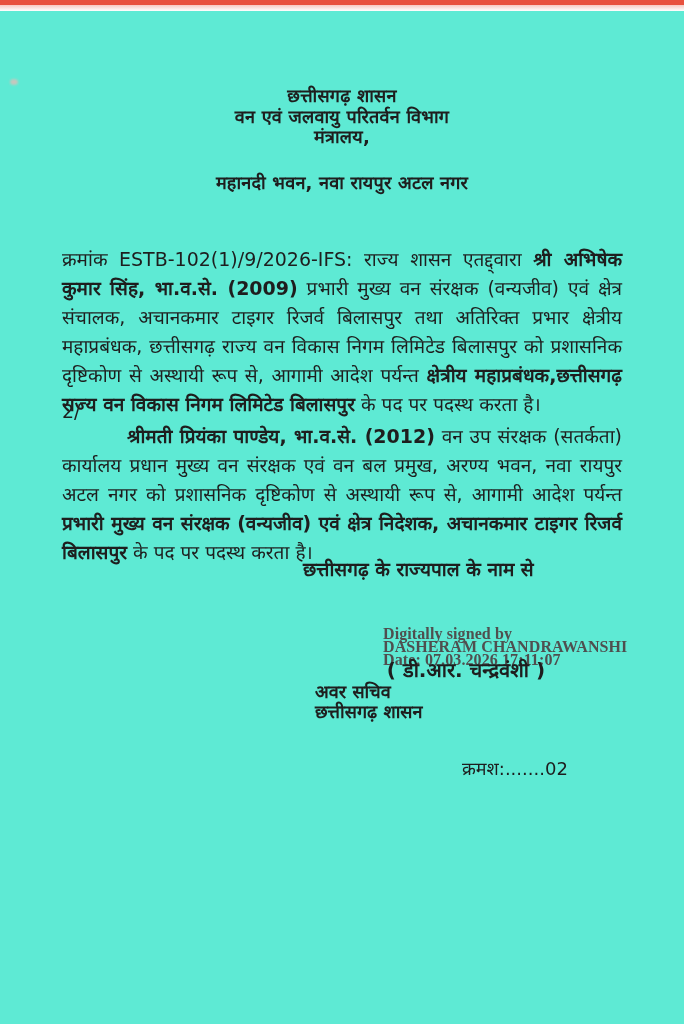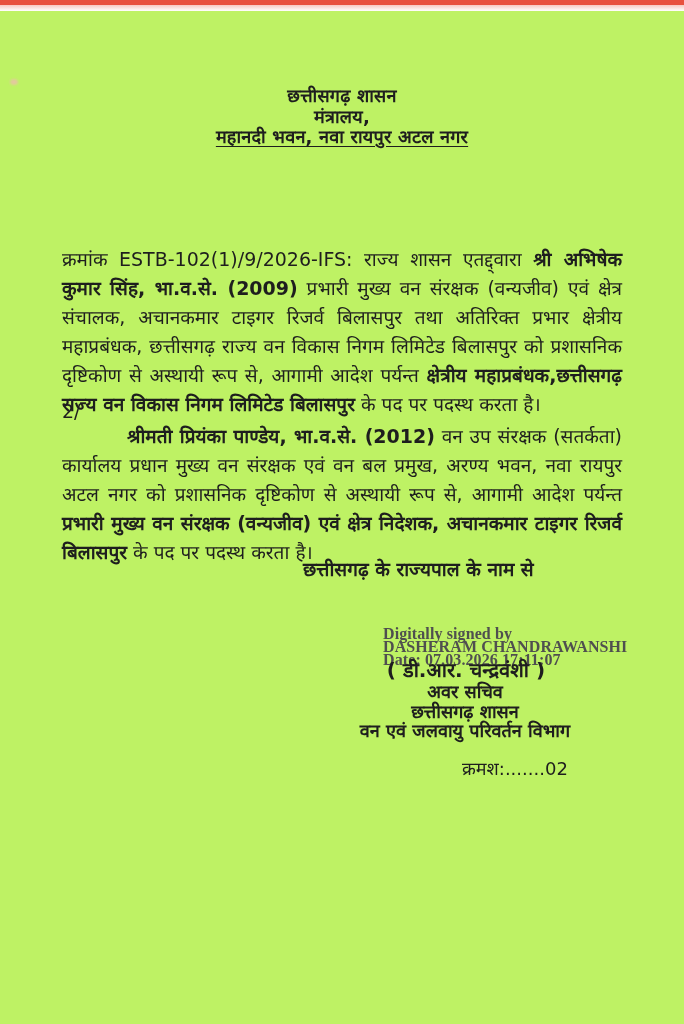--- a/index.html
+++ b/index.html
@@ -4,38 +4,38 @@
 <style>
   html, body { margin: 0; padding: 0; }
   body {
     width: 684px; height: 1024px;
     background: #ffffff;
     font-family: "DejaVu Sans", "Liberation Sans", sans-serif;
     color: #1e1e1e;
     position: relative;
     overflow: hidden;
   }
-  .page { position: absolute; inset: 0; background: #bef264; }
+  .page { position: absolute; inset: 0; background: #5eead4; }
 
   .topbar {
     position: absolute; top: 0; left: 0; width: 684px; height: 5px;
     background: #e8513e;
   }
   .topbar-fade {
     position: absolute; top: 5px; left: 0; width: 684px; height: 6px;
     background: linear-gradient(#f7c9c2, #ffffff);
   }
 
   .header {
     position: absolute; top: 86px; left: 0; width: 684px;
     text-align: center;
     font-size: 18px; line-height: 20.6px; font-weight: 700;
     letter-spacing: 0.2px;
   }
-  .header .u { text-decoration: underline; text-underline-offset: 3px; }
+  .header .u { text-underline-offset: 3px; margin-top: 25px; }
 
   .dateline {
     position: absolute; top: 196px; right: 64px;
     font-size: 19px; font-weight: 400;
   }
 
   .para {
     position: absolute; left: 62px; width: 560px;
     font-size: 19px; line-height: 29px;
     text-align: justify;
@@ -64,21 +64,21 @@
     letter-spacing: 0.1px;
     white-space: nowrap;
   }
 
   .sig-name {
     position: absolute; top: 656px; left: 330px; width: 272px;
     text-align: center; font-size: 20px; font-weight: 700;
   }
   .sig-lines {
     position: absolute; top: 682px; left: 315px; width: 300px;
-    text-align: center; font-size: 18px; line-height: 19.5px;
+    font-size: 18px; line-height: 19.5px;
     font-weight: 600;
   }
 
   .continuation {
     position: absolute; top: 756px; left: 462px;
     font-size: 18px; font-weight: 500;
   }
 
   .smudge {
     position: absolute; top: 79px; left: 10px; width: 8px; height: 6px;
@@ -89,20 +89,21 @@
 <body>
 
 <div class="page">
 
   <div class="topbar" style="background: rgb(232, 81, 62);"></div>
   <div class="topbar-fade"></div>
   <div class="smudge"></div>
 
   <div class="header">
     <div>छत्तीसगढ़ शासन</div>
+    <div>वन एवं जलवायु परितर्वन विभाग</div>
     <div>मंत्रालय,</div>
     <div class="u">महानदी भवन, नवा रायपुर अटल नगर</div>
   </div>
 
 
   <div class="para" id="para1"><span>क्रमांक ESTB-102(1)/9/2026-IFS: राज्य शासन एतद्द्वारा </span><span class="b">श्री अभिषेक कुमार सिंह, भा.व.से. (2009)</span><span> प्रभारी मुख्य वन संरक्षक (वन्यजीव) एवं क्षेत्र संचालक, अचानकमार टाइगर रिजर्व बिलासपुर तथा अतिरिक्त प्रभार क्षेत्रीय महाप्रबंधक, छत्तीसगढ़ राज्य वन विकास निगम लिमिटेड बिलासपुर को प्रशासनिक दृष्टिकोण से अस्थायी रूप से, आगामी आदेश पर्यन्त </span><span class="b">क्षेत्रीय महाप्रबंधक,छत्तीसगढ़ राज्य वन विकास निगम लिमिटेड बिलासपुर</span><span> के पद पर पदस्थ करता है।</span></div>
 
   <span class="para-num">2/</span>
   <div class="para" id="para2"><span class="b">श्रीमती प्रियंका पाण्डेय, भा.व.से. (2012)</span><span> वन उप संरक्षक (सतर्कता) कार्यालय प्रधान मुख्य वन संरक्षक एवं वन बल प्रमुख, अरण्य भवन, नवा रायपुर अटल नगर को प्रशासनिक दृष्टिकोण से अस्थायी रूप से, आगामी आदेश पर्यन्त </span><span class="b">प्रभारी मुख्य वन संरक्षक (वन्यजीव) एवं क्षेत्र निदेशक, अचानकमार टाइगर रिजर्व बिलासपुर</span><span> के पद पर पदस्थ करता है।</span></div>
 
@@ -114,18 +115,17 @@
     <div>Digitally signed by</div>
     <div>DASHERAM CHANDRAWANSHI</div>
     <div>Date: 07.03.2026 17:11:07</div>
   </div>
 
   <div class="sig-name">( डी.आर. चन्द्रवंशी )</div>
 
   <div class="sig-lines">
     <div>अवर सचिव</div>
     <div>छत्तीसगढ़ शासन</div>
-    <div>वन एवं जलवायु परिवर्तन विभाग</div>
   </div>
 
   <div class="continuation">क्रमश:.......02</div>
 
 </div>
 
 </body></html>

